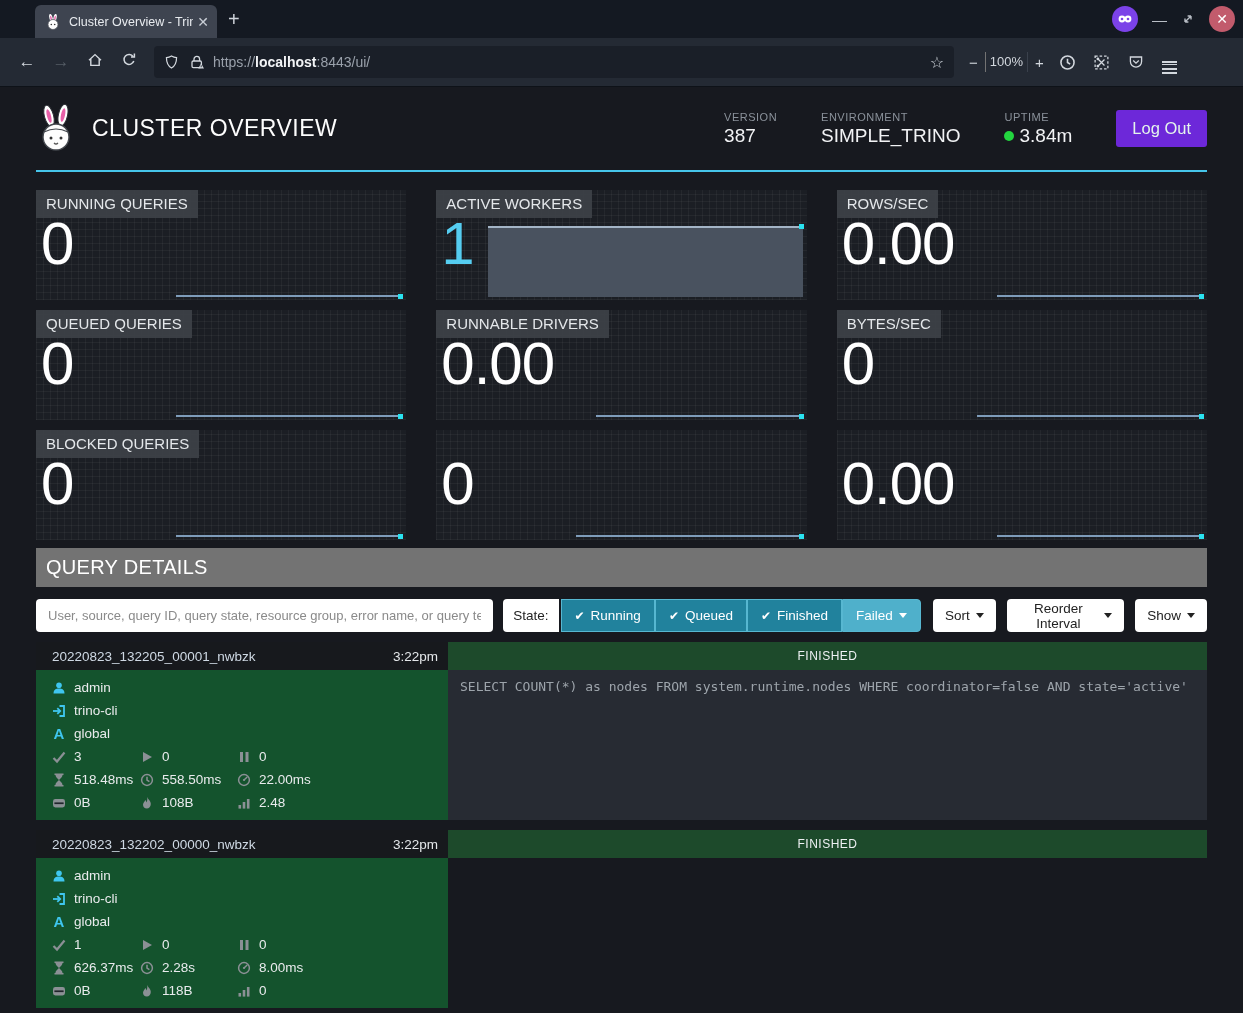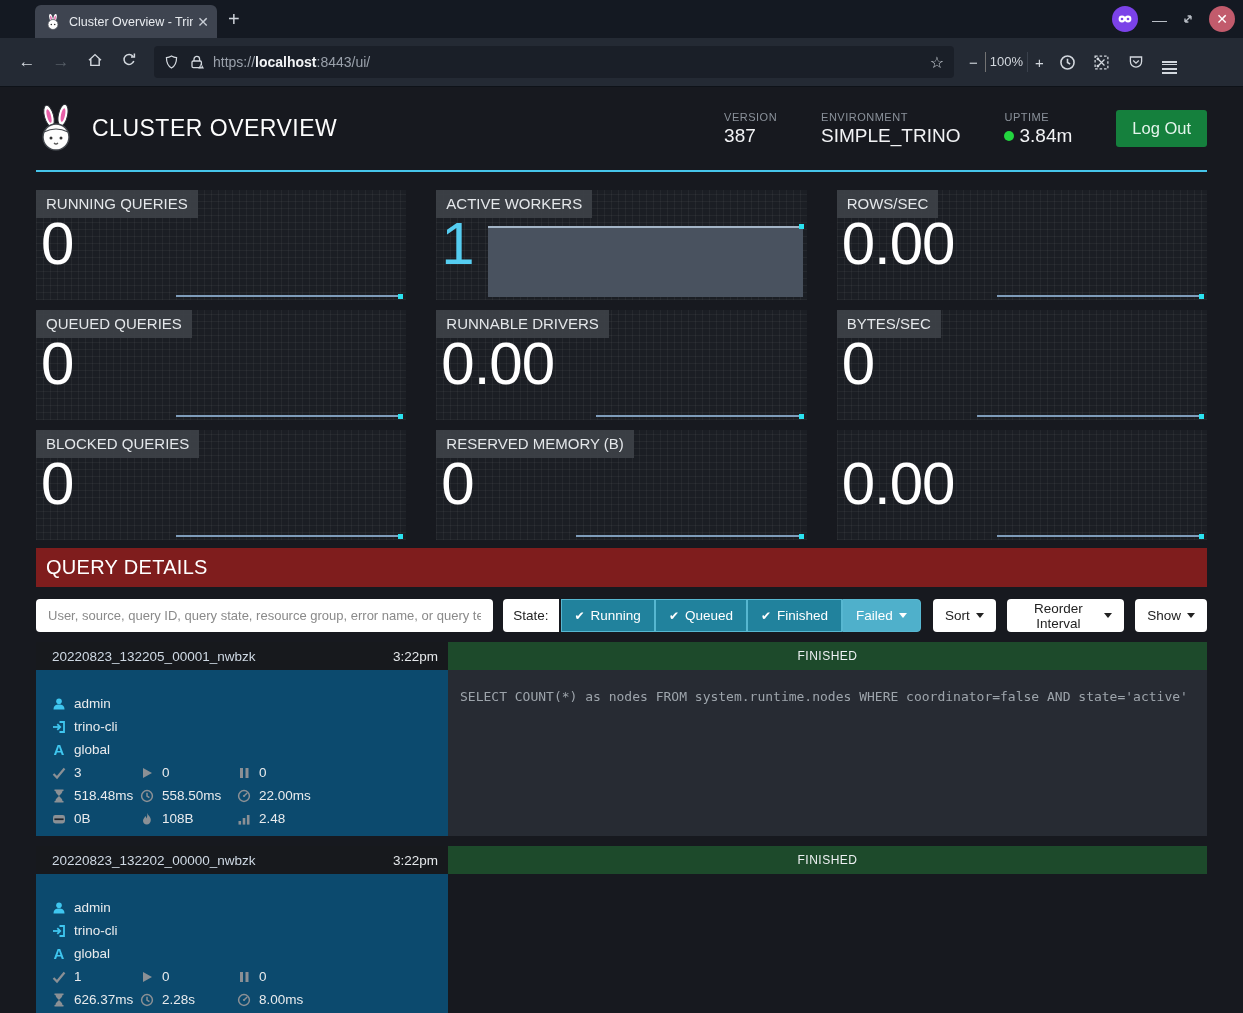--- a/index.html
+++ b/index.html
@@ -34,41 +34,41 @@
   .burger span { display:block; width:15px; height:1.8px; background:#d3d8de; margin:2.6px 0; }
 
   
   .page { padding:0 36px; }
   .hdr { display:flex; align-items:center; height:85px; border-bottom:2px solid #46c5ea; }
   .hdr-title { color:#fdfdfd; font-size:23px; letter-spacing:.5px; margin-left:16px; flex:1; }
   .hdr-stat { margin-right:44px; }
   .hdr-label { color:#8b929b; font-size:11px; letter-spacing:.5px; }
   .hdr-value { color:#f2f3f5; font-size:19px; margin-top:2px; display:flex; align-items:center; }
   .updot { width:10px; height:10px; border-radius:50%; background:#23d63f; margin-right:5px; }
-  .logout { background:#15803d; color:#e4f4ec; border:none; font-size:16.5px; padding:9px 16px;
+  .logout { background:#6d28d9; color:#e4f4ec; border:none; font-size:16.5px; padding:9px 16px;
     border-radius:3px; font-family:"Liberation Sans",sans-serif; }
 
   
   .stats { display:grid; grid-template-columns:repeat(3,1fr); column-gap:30px; row-gap:10px; margin-top:18px; }
   .card { position:relative; height:110px; background:#1b1e24;
     background-image:
       repeating-linear-gradient(0deg, rgba(255,255,255,0.045) 0 1px, transparent 1px 7px),
       repeating-linear-gradient(90deg, rgba(255,255,255,0.045) 0 1px, transparent 1px 7px); }
   .chip { position:absolute; left:0; top:0; background:rgba(60,64,71,.95); color:#e4e7ea;
     font-size:15px; padding:5px 10px 6px; }
   .bigval { position:absolute; left:5px; top:24px; font-size:60px; color:#ffffff; line-height:1; letter-spacing:-1px; }
   .bigval.cyan { color:#55cdf1; }
   .spark-flat { position:absolute; left:140px; right:4px; bottom:3px; height:2px; background:#7e9cba; }
   .spark-flat .dot, .spark-fill .dot { position:absolute; right:-1px; width:5px; height:5px; background:#2ae2f0; }
   .spark-flat .dot { bottom:-2px; }
   .spark-fill { position:absolute; left:52px; right:4px; top:36px; bottom:3px; background:#49525f; border-top:2px solid #a3b4c6; }
   .spark-fill .dot { top:-4px; }
 
   
-  .qd-header { margin-top:8px; background:#7f1d1d; color:#fff; font-size:20px; padding:8px 10px; letter-spacing:.3px; }
+  .qd-header { margin-top:8px; background:#737373; color:#fff; font-size:20px; padding:8px 10px; letter-spacing:.3px; }
   .filterbar { display:flex; align-items:center; margin-top:12px; height:33px; }
   .search { width:537px; height:33px; border:none; border-radius:4px; padding:0 12px; font-size:13px;
     color:#333; font-family:"Liberation Sans",sans-serif; }
   .search::placeholder { color:#8a8a8a; }
   .stategroup { display:flex; margin-left:10px; }
   .state-addon { background:#fff; color:#222; font-size:13.5px; padding:0 10px; height:33px; line-height:33px; border-radius:4px 0 0 4px; }
   .sbtn { background:#21829d; color:#fff; font-size:13.5px; height:33px; padding:0 13px; border:1px solid #57b7d1;
     display:flex; align-items:center; font-family:"Liberation Sans",sans-serif; }
   .sbtn .chk { font-size:12px; margin-right:6px; }
   .sbtn.light { background:#4fb0cb; border-radius:0 4px 4px 0; }
@@ -80,22 +80,22 @@
 
   
   .qrow { margin-top:10px; }
   .qrow-hdr { display:flex; height:28px; }
   .qid-cell { width:412px; background:#17191d; display:flex; align-items:center; padding:0 10px 0 16px; }
   .qid { color:#cfd9e4; font-size:13.5px; text-decoration:none; flex:1; }
   .qtime { color:#e4e7ea; font-size:13.5px; }
   .qstate { flex:1; background:#1d4a2b; color:#eef1f3; font-size:12px; letter-spacing:.5px;
     display:flex; align-items:center; justify-content:center; }
   .qrow-body { display:flex; min-height:147px; }
-  .qmeta { width:412px; background:#0c4a6e; padding:22px 8px 6px 16px; }
-  .qsql { flex:1; background:#272b33; padding:19px 12px; color:#9da4ab; font-size:13px;
+  .qmeta { width:412px; background:#14532d; padding:6px 8px 6px 16px; }
+  .qsql { flex:1; background:#272b33; padding:9px 12px; color:#9da4ab; font-size:13px;
     font-family:"DejaVu Sans Mono", monospace; white-space:pre-wrap; }
   .mrow { display:flex; align-items:center; height:23px; color:#e9ebed; font-size:13.5px; }
   .sgrid { display:grid; grid-template-columns:88px 97px 1fr; }
   .scell { display:flex; align-items:center; height:23px; color:#e9ebed; font-size:13.5px; }
   .ic { width:14px; height:14px; margin-right:8px; flex:0 0 14px; }
   .cyan { color:#3fc6ef; }
   .gray { color:#8b9095; }
   .ico-a { font-weight:bold; font-size:15px; width:14px; margin-right:8px; text-align:center; line-height:14px; }
 </style>
 </head>
@@ -269,21 +269,20 @@
         </div>
     </div>
     <div class="card">
       <span class="chip">BLOCKED QUERIES</span>
       <span class="bigval">0</span>
       <div class="spark-flat">
           <i class="dot"></i>
         </div>
     </div>
     <div class="card">
-      <span class="chip">RESERVED MEMORY (B)</span>
       <span class="bigval">0</span>
       <div class="spark-flat">
           <i class="dot"></i>
         </div>
     </div>
     <div class="card">
       <span class="bigval">0.00</span>
       <div class="spark-flat" style="left:160px">
           <i class="dot"></i>
         </div>

